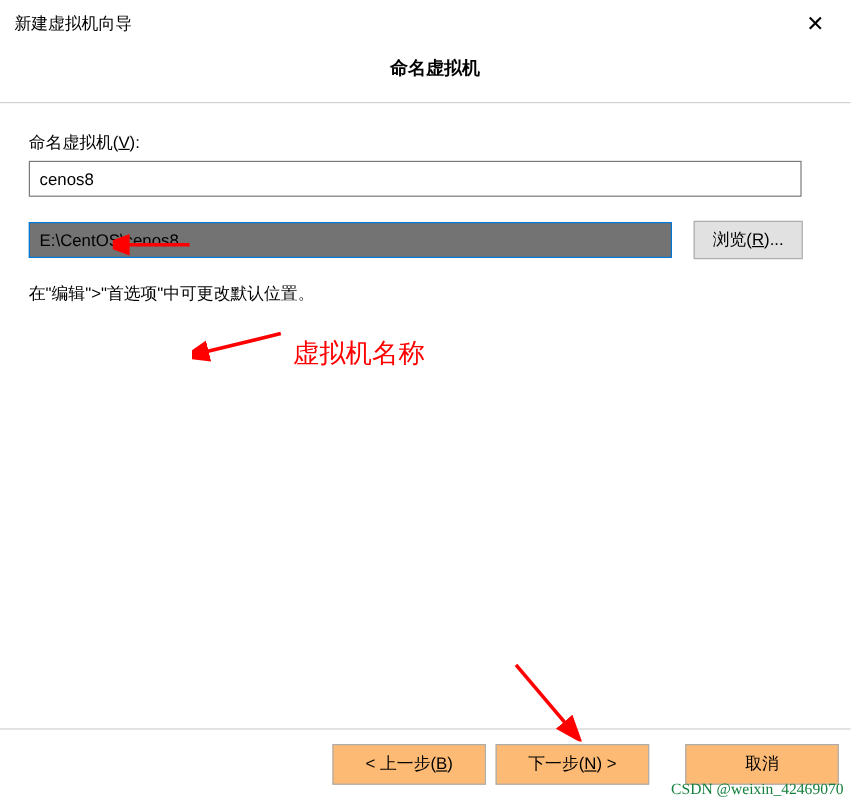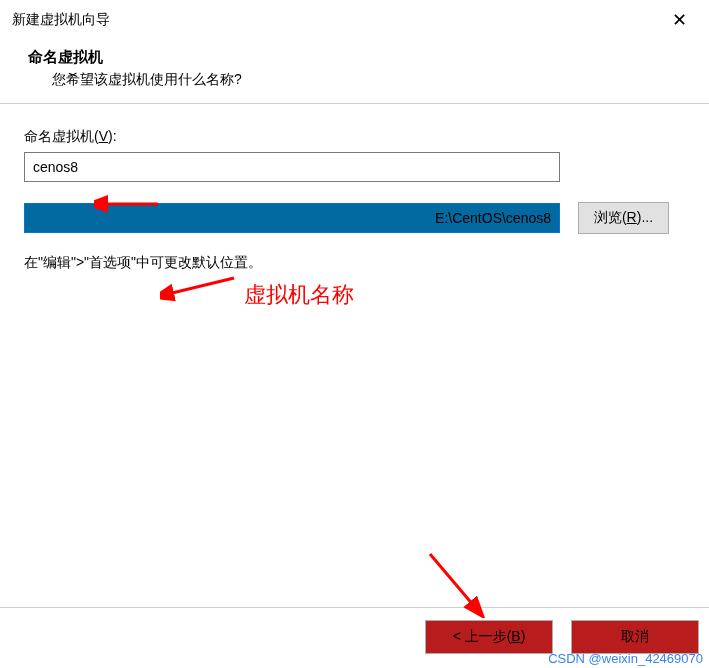--- a/index.html
+++ b/index.html
@@ -25,20 +25,21 @@
     }
     .close-icon {
       font-size: 18px;
       font-family: Arial, sans-serif;
       cursor: pointer;
       padding: 0 4px;
       line-height: 1;
     }
     .header-section {
       padding: 8px 12px 14px 28px;
+      text-align: center;
     }
     .header-title {
       font-weight: bold;
       font-size: 15px;
       margin-bottom: 4px;
     }
     .header-subtitle {
       font-size: 14px;
       padding-left: 24px;
     }
@@ -55,21 +56,21 @@
     }
     .field-label {
       display: block;
       margin-bottom: 6px;
       font-size: 14px;
     }
     .field-label .hotkey {
       text-decoration: underline;
     }
     .text-input {
-      width: 536px;
+      width: 644px;
       height: 30px;
       padding: 4px 8px;
       font-size: 14px;
       font-family: inherit;
       border: 1px solid #7a7a7a;
       outline: none;
       background: #ffffff;
     }
     .location-row {
       display: flex;
@@ -77,22 +78,21 @@
       gap: 18px;
     }
     .location-input {
       width: 536px;
       height: 30px;
       padding: 4px 8px;
       font-size: 14px;
       font-family: inherit;
       border: 1px solid #0078d7;
       outline: none;
-      background: #0369a1;
-      text-align: right;
+      background: #737373;
     }
     .browse-button {
       height: 32px;
       width: 91px;
       background: #e1e1e1;
       border: 1px solid #adadad;
       font-size: 14px;
       font-family: inherit;
       cursor: pointer;
     }
@@ -108,63 +108,62 @@
       border-top: 1px solid #d0d0d0;
       padding: 12px 10px 14px 10px;
       display: flex;
       justify-content: flex-end;
       gap: 8px;
       background: #ffffff;
     }
     .footer-button {
       height: 34px;
       width: 128px;
-      background: #b91c1c;
+      background: #fdba74;
       border: 1px solid #adadad;
       font-size: 14px;
       font-family: inherit;
       cursor: pointer;
     }
     .footer-button.cancel {
-      margin-left: 10px;
+      margin-left: 22px;
     }
     
     .arrow {
       position: absolute;
       pointer-events: none;
     }
     .arrow svg { display: block; }
     .annotation-text {
       position: absolute;
       color: #ff0000;
       font-size: 22px;
       font-family:"Microsoft YaHei", sans-serif;
       pointer-events: none;
     }
     .watermark {
       position: absolute;
       bottom: 2px;
       right: 6px;
-      color: #3b82f6;
+      color: #15803d;
       font-size: 13px;
-      font-family: Liberation Sans, sans-serif;
+      font-family: Liberation Serif, serif;
     }
     .hotkey { text-decoration: underline; }
   </style>
 </head>
 <body>
 
 <div class="titlebar">
   <span>新建虚拟机向导</span>
   <span class="close-icon">✕</span>
 </div>
 
 <div class="header-section">
   <div class="header-title">命名虚拟机</div>
-  <div class="header-subtitle">您希望该虚拟机使用什么名称?</div>
 </div>
 
 <hr class="divider">
 
 <div class="content">
 
   <div class="field-group">
     <label class="field-label">
       <span>命名虚拟机(</span><span class="hotkey">V</span><span>):</span>
     </label>
@@ -180,20 +179,23 @@
     </div>
   </div>
 
   <div class="hint-text">在"编辑"&gt;"首选项"中可更改默认位置。</div>
 
 </div>
 
 <div class="footer">
   <button class="footer-button">
     <span>&lt; 上一步(</span><span class="hotkey">B</span><span>)</span>
+  </button>
+  <button class="footer-button">
+    <span>下一步(</span><span class="hotkey">N</span><span>) &gt;</span>
   </button>
   <button class="footer-button cancel">取消</button>
 </div>
 
 <div class="arrow" style="left:94px; top:192px;">
   <svg width="70" height="24">
     <defs>
       <marker id="ah1" markerWidth="10" markerHeight="10" refX="2" refY="3" orient="auto">
         <path d="M0,0 L0,6 L8,3 z" fill="#ff0000"></path>
       </marker>

